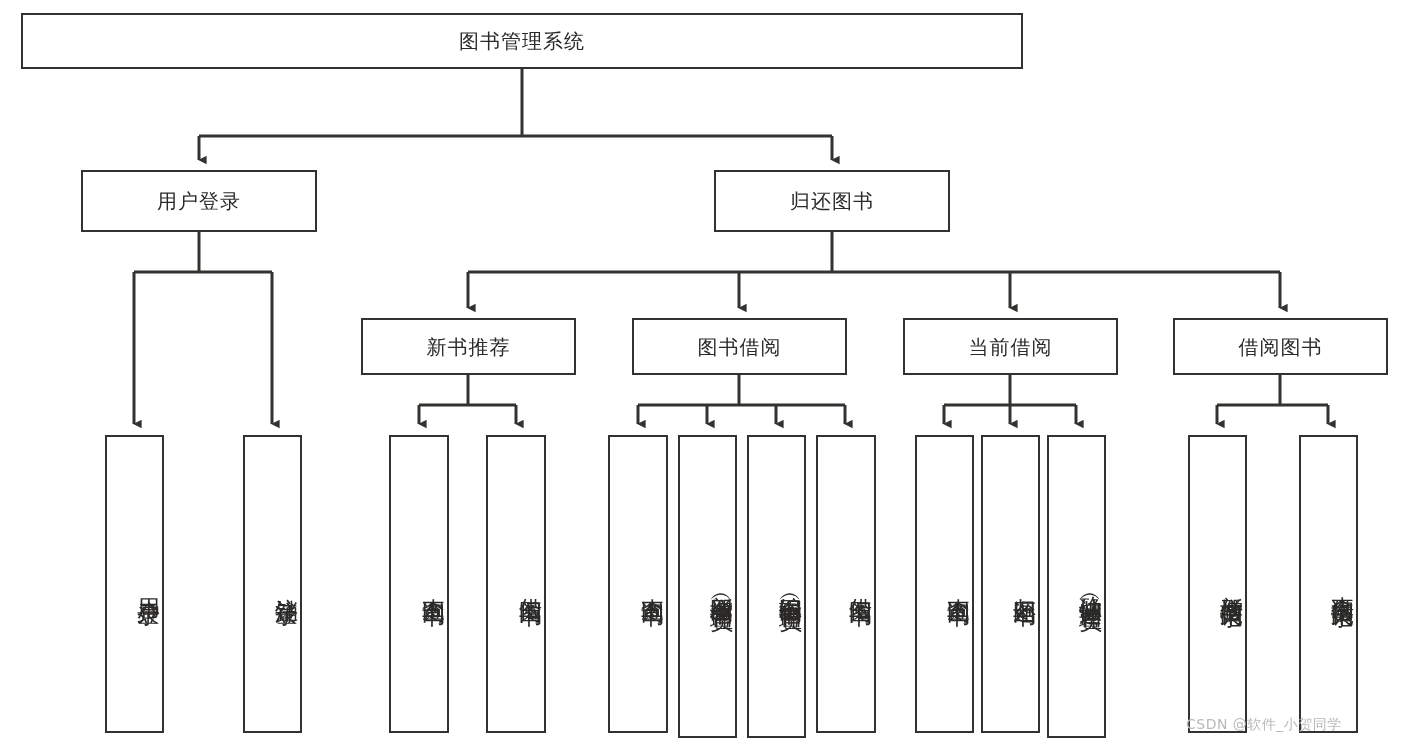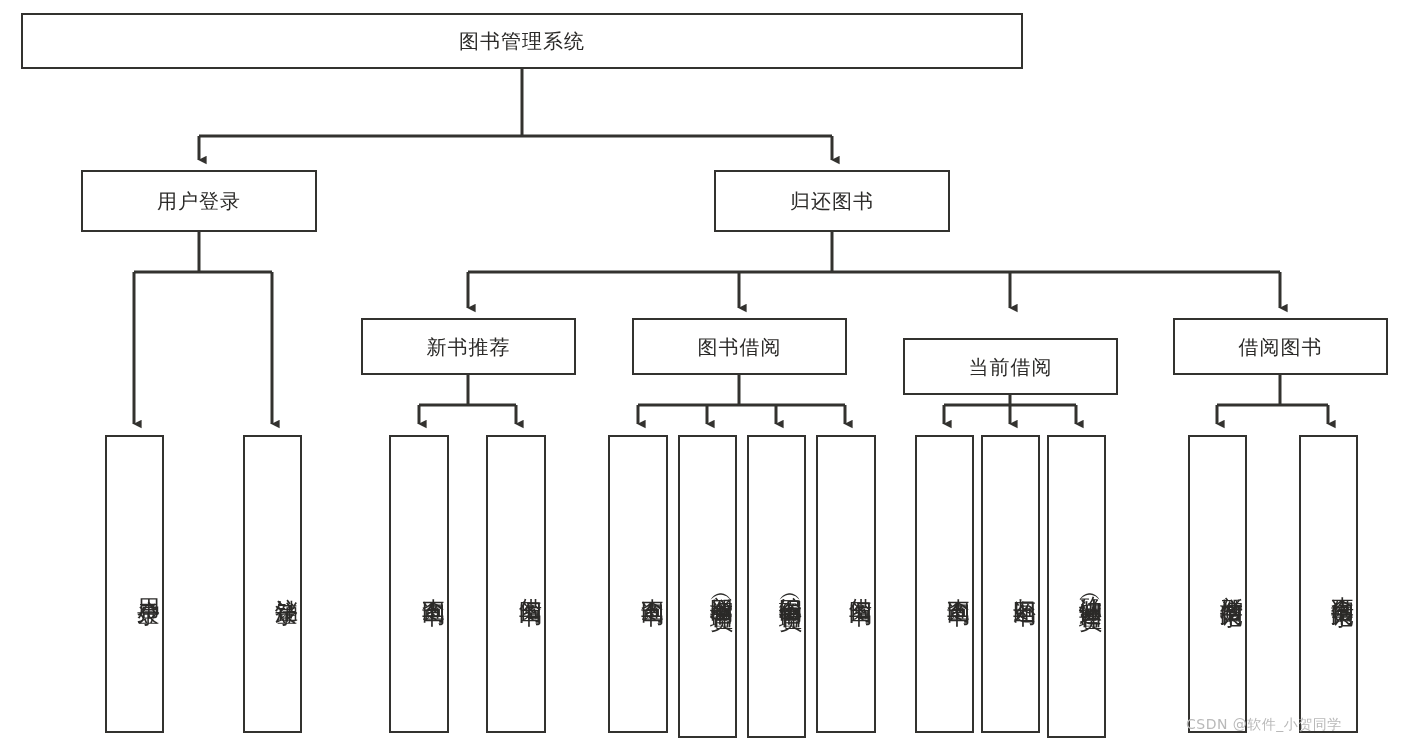--- a/index.html
+++ b/index.html
@@ -131,21 +131,21 @@
   <div class="node horiz" style="left:714px; top:170px; width:236px; height:62px;">
     <span class="node-label">归还图书</span>
   </div>
 
   <div class="node horiz" style="left:632px; top:318px; width:215px; height:57px;">
     <span class="node-label">图书借阅</span>
   </div>
   <div class="node horiz" style="left:361px; top:318px; width:215px; height:57px;">
     <span class="node-label">新书推荐</span>
   </div>
-  <div class="node horiz" style="left:903px; top:318px; width:215px; height:57px;margin-top:20px;">
+  <div class="node horiz" style="left:903px; top:318px; width:215px; height:57px;">
     <span class="node-label">当前借阅</span>
   </div>
   <div class="node horiz" style="left:1173px; top:318px; width:215px; height:57px;">
     <span class="node-label">借阅图书</span>
   </div>
 
   <div class="node vert" style="left:105px; top:435px; width:59px; height:298px;">
     <span class="node-label">用户登录</span>
   </div>
   <div class="node vert" style="left:243px; top:435px; width:59px; height:298px;">

